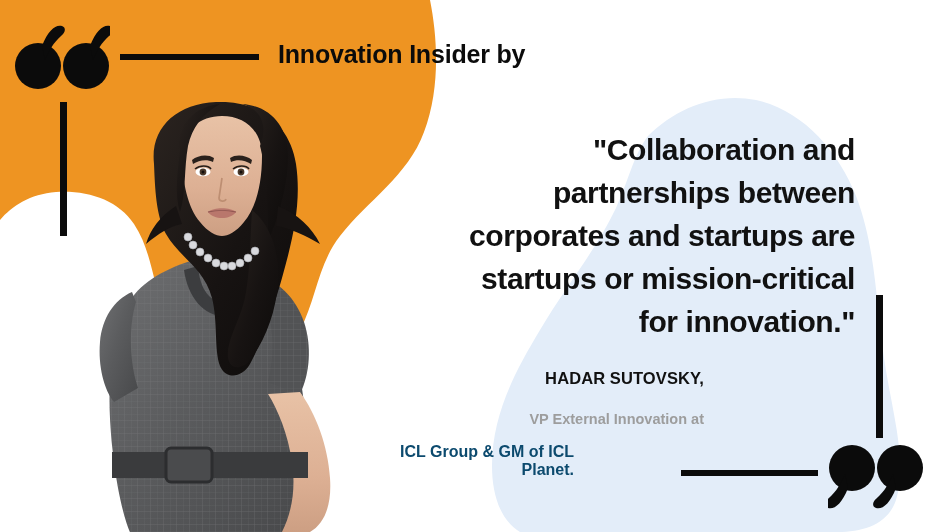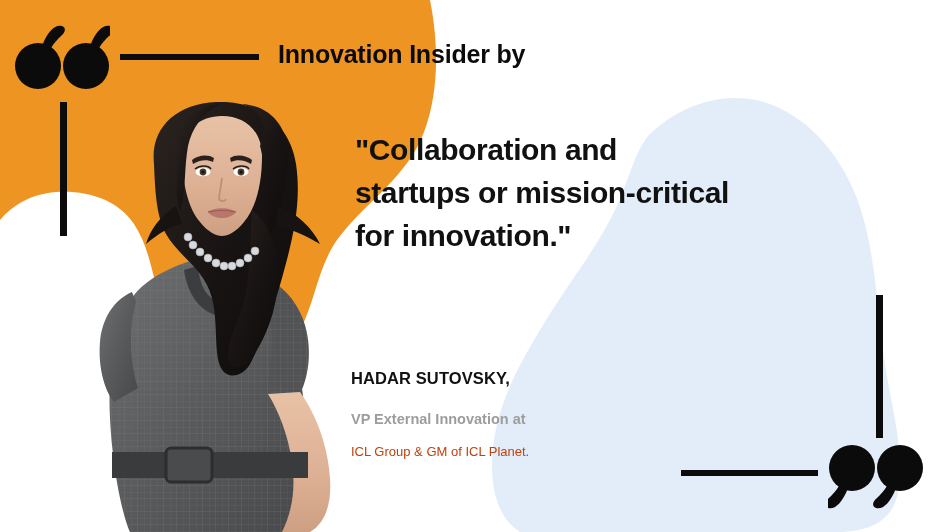--- a/index.html
+++ b/index.html
@@ -10,20 +10,21 @@
   }
   body {
     font-family: "Liberation Sans", sans-serif;
   }
   .card {
     position: relative;
     width: 935px;
     height: 532px;
     background: #ffffff;
     overflow: hidden;
+    text-align: right;
   }
 
   
   .blob-layer {
     position: absolute;
     left: 0; top: 0;
     width: 935px;
     height: 532px;
     z-index: 1;
   }
@@ -85,44 +86,44 @@
     z-index: 5;
     font-size: 30px;
     line-height: 43px;
     font-weight: bold;
     color: #111111;
     letter-spacing: -0.4px;
   }
 
   .attribution {
     position: absolute;
-    left: 351px;
+    left: 374px;
     top: 368px;
     width: 330px;
     z-index: 5;
   }
   .attr-name {
     font-size: 16.5px;
     font-weight: bold;
     color: #111111;
     letter-spacing: 0.1px;
     line-height: 20px;
   }
   .attr-role {
     margin-top: 22px;
     font-size: 14.5px;
     font-weight: bold;
     color: #9d9d9d;
     line-height: 19px;
   }
   .attr-org {
     margin-top: 14px;
-    font-size: 13px;
-    font-weight: normal;
-    color: #c2410c;
+    font-size: 16px;
+    font-weight: bold;
+    color: #0c4a6e;
     line-height: 18px;
     width: 200px;
   }
 </style>
 </head>
 <body>
 
 <div class="card">
 
   <svg class="blob-layer" viewBox="0 0 935 532" width="935" height="532" preserveAspectRatio="none">
@@ -289,20 +290,22 @@
 
   <div class="rule rule-top"></div>
   <div class="rule rule-bottom"></div>
   <div class="bar bar-left"></div>
   <div class="bar bar-right"></div>
 
   <div class="eyebrow">Innovation Insider by</div>
 
   <div class="quote-text">
     <div>"Collaboration and</div>
+    <div>partnerships between</div>
+    <div>corporates and startups are</div>
     <div>startups or mission-critical</div>
     <div>for innovation."</div>
   </div>
 
   <div class="attribution">
     <div class="attr-name">HADAR SUTOVSKY,</div>
     <div class="attr-role">VP External Innovation  at</div>
     <div class="attr-org">ICL Group &amp; GM of ICL Planet.</div>
   </div>
 

